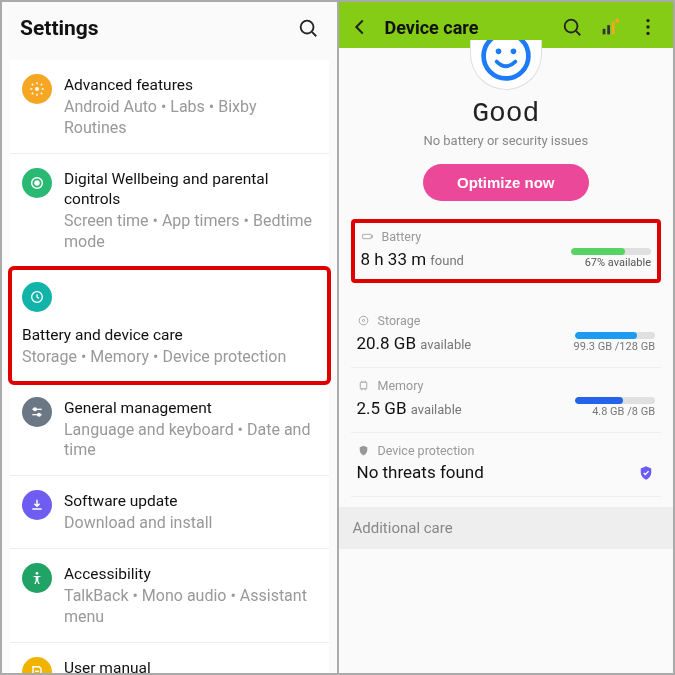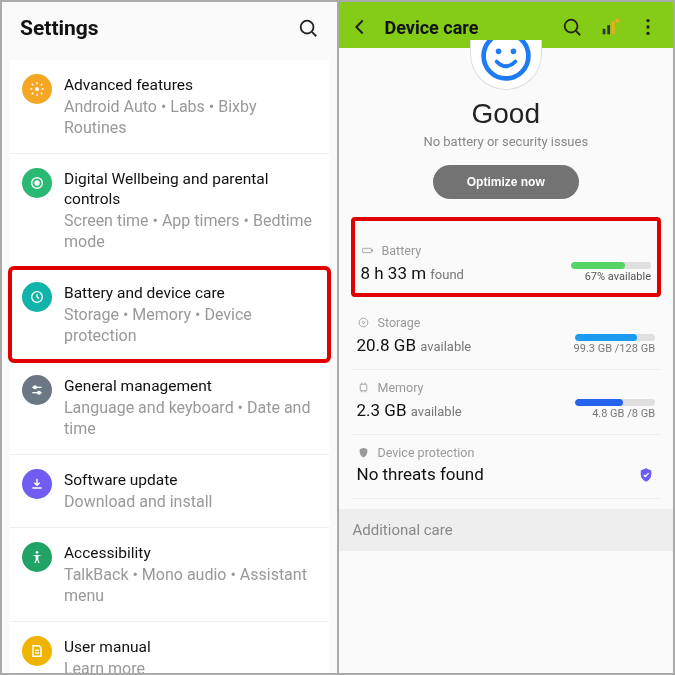--- a/index.html
+++ b/index.html
@@ -53,20 +53,21 @@
     gap: 12px;
     border-bottom: 1px solid #eee;
     background: #fff;
   }
   .item:last-child { border-bottom: none; }
   .item.highlighted {
     outline: 4px solid #e00000;
     outline-offset: -2px;
     border-radius: 4px;
     position: relative;
+    flex-direction: column;
   }
   .icon-wrap {
     width: 30px; height: 30px;
     border-radius: 50%;
     display: flex; align-items: center; justify-content: center;
     flex-shrink: 0;
   }
   .icon-wrap svg { width: 16px; height: 16px; }
   .item-text { flex: 1; min-width: 0; margin-top: 1px; }
   .item-title { font-size: 15.5px; color: #111; font-weight: 400; line-height: 1.3; }
@@ -94,49 +95,49 @@
     border-radius: 0 0 38px 38px;
     border-left:1px solid #ddd; border-right:1px solid #ddd; border-bottom:1px solid #ddd;
   }
   .smiley-wrap svg { width:56px; height:56px; margin-top:-12px; }
   .status-word {
     text-align: center;
     font-size: 28px;
     font-weight: 500;
     color: #222;
     margin-top: 8px;
-    font-family: Liberation Sans, sans-serif;
+    font-family: Liberation Mono, monospace;
   }
   .status-sub {
     text-align: center;
     font-size: 13px;
     color: #888;
     margin-top: 4px;
   }
   .optimize-btn {
     display: block;
     margin: 16px auto 18px auto;
-    background: #737373;
+    background: #ec4899;
     color: #fff;
     border: none;
     border-radius: 22px;
     padding: 10px 34px;
-    font-size: 12px;
+    font-size: 15px;
     font-weight: 600;
   }
   .sections { padding: 0 12px; }
   .section {
     padding: 10px 6px 14px 6px;
     border-bottom: 1px solid #eee;
   }
   .section.highlighted {
     border: 4px solid #e00000;
     border-radius: 4px;
-    padding: 22px 6px 10px 6px;
-    margin-bottom: 8px;
+    padding: 6px 6px 10px 6px;
+    margin-bottom: 20px;
   }
   .section-head {
     display: flex; align-items: center; gap: 8px;
     color: #999; font-size: 12.5px; margin-bottom: 4px;
   }
   .section-head svg { width: 13px; height: 13px; color: #999; }
   .section-row {
     display: flex; align-items: flex-end; justify-content: space-between;
     gap: 10px;
   }
@@ -360,21 +361,21 @@
               <rect x="6" y="6" width="12" height="12" rx="1"></rect>
               <line x1="9" y1="3" x2="9" y2="6"></line>
               <line x1="15" y1="3" x2="15" y2="6"></line>
               <line x1="9" y1="18" x2="9" y2="21"></line>
               <line x1="15" y1="18" x2="15" y2="21"></line>
             </svg>
           <span>Memory</span>
         </div>
         <div class="section-row">
           <div class="section-main">
-            <span>2.3 GB</span> <span class="lite">available</span>
+            <span>2.5 GB</span> <span class="lite">available</span>
           </div>
           <div class="section-right">
             <div class="bar">
                 <div class="bar-fill" id="membar" style="width: 60%; background: rgb(37, 99, 235);"></div>
               </div>
             <div class="sub-txt">4.8 GB /8 GB</div>
           </div>
         </div>
       </div>
 

